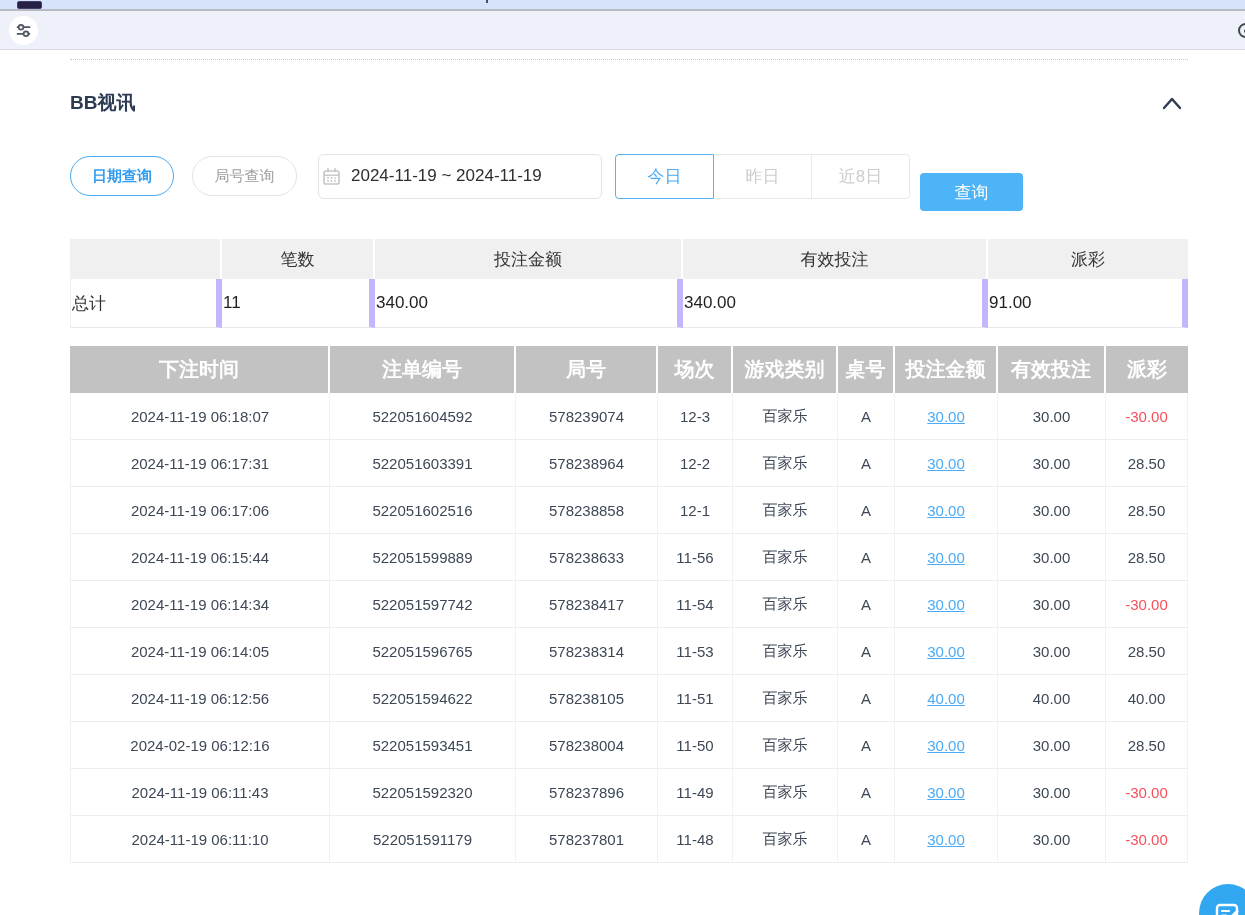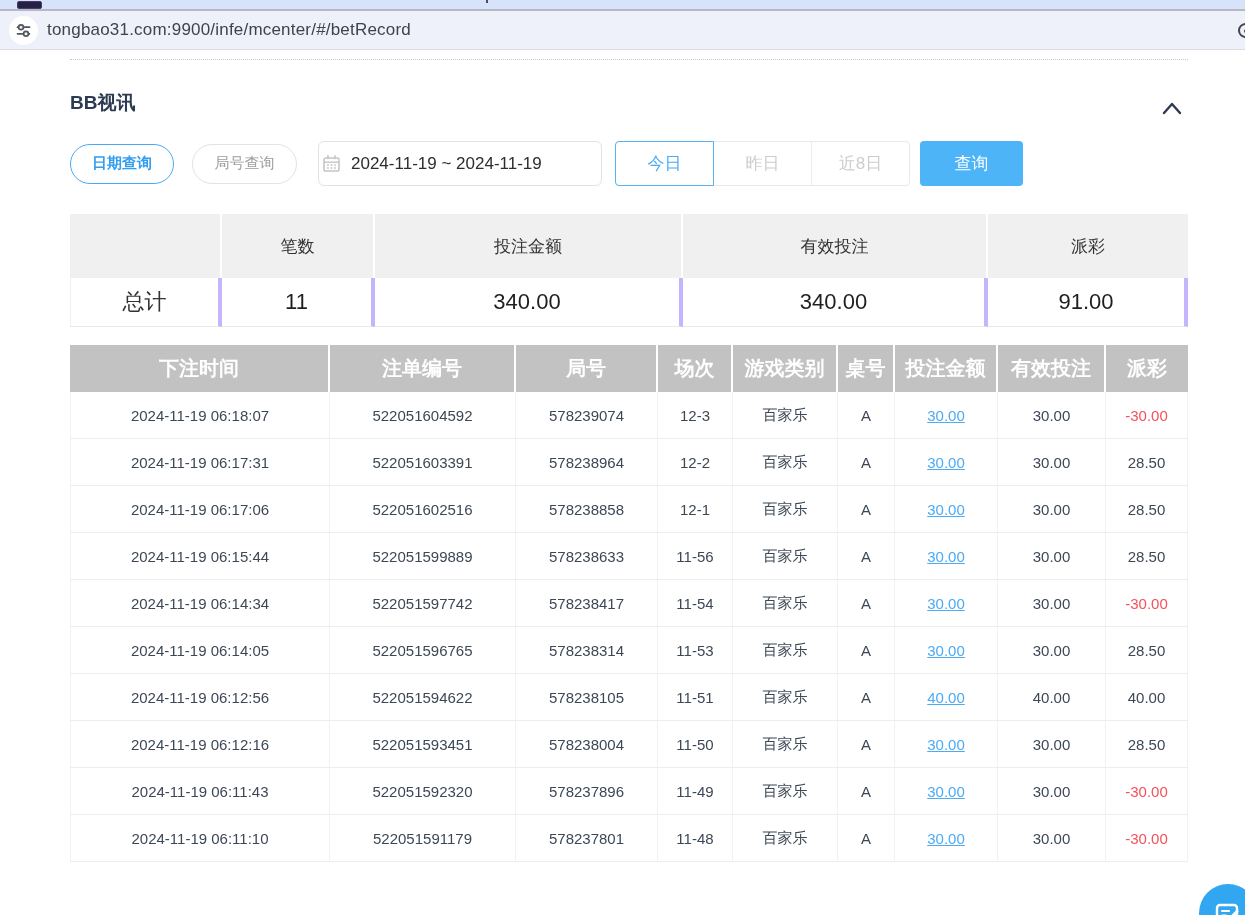--- a/index.html
+++ b/index.html
@@ -21,51 +21,51 @@
   .url-text { margin-left:9px; font-size:17px; color:#3f434b; letter-spacing:.2px; }
   .ext-icon { position:absolute; right:-8px; top:12px; width:15px; height:15px;
     border:2px solid #42464d; border-radius:50%; }
   .ext-icon span { position:absolute; left:3.5px; top:3.5px; width:4px; height:4px;
     border-radius:50%; background:#42464d; }
 
   
   .content { position:relative; }
   .dotted-sep { margin:9px 57px 0 70px; border-top:1px dotted #c9c9c9; height:0; }
   .section-header { margin:29px 57px 0 70px; height:27px;
-    display:flex; align-items:flex-end; justify-content:space-between; }
+    display:flex; align-items:center; justify-content:space-between; }
   .section-title { font-size:19px; font-weight:bold; color:#2c3a52; }
   .collapse-btn { cursor:pointer; display:flex; align-items:center; margin-right:4px; }
 
   .filter-row { margin:25px 0 0 70px; display:flex; align-items:center; }
   .pill { height:40px; border-radius:20px; background:#fff; display:flex;
     align-items:center; justify-content:center; font-size:15px; cursor:pointer; }
   .pill.active { width:104px; border:1px solid #4aa9f2; color:#339df0; font-weight:bold; }
   .pill.inactive { width:105px; border:1px solid #e3e3e3; color:#9b9b9b; margin-left:18px; }
   .date-box { margin-left:21px; width:284px; height:45px; border:1px solid #e3e3e3;
     border-radius:6px; display:flex; align-items:center; padding-left:3px; cursor:pointer; }
   .date-box .date-text { margin-left:10px; font-size:17px; color:#2e2e2e; }
   .segmented { margin-left:13px; width:295px; height:45px; display:flex;
     border:1px solid #e8e8e8; border-radius:4px; background:#fff;text-align:right; }
   .seg { flex:1; display:flex; align-items:center; justify-content:center;
     font-size:17px; color:#cdcdcd; cursor:pointer; }
   .seg.mid { border-right:1px solid #ececec; }
   .seg.active { color:#4babf5; border:1px solid #57b2f3; border-radius:4px 0 0 4px;
     margin:-1px 0 -1px -1px; background:#fff; }
-  .search-btn { margin-left:10px; width:103px; height:45px; background:#4db4f7;
+  .search-btn { margin-left:10px; width:103px; height:38px; background:#4db4f7;
     border:none; border-radius:4px; color:#fff; font-size:17px; cursor:pointer;
-    font-family:Liberation Mono, monospace; }
+    font-family:Liberation Mono, monospace;margin-top:32px; }
 
   
   table { border-collapse:separate; border-spacing:0; table-layout:fixed; width:1118px; }
   .summary-table { margin:28px 0 0 70px; }
-  .summary-table th { background:#f0f0f0; height:64px; font-size:17px; font-weight:normal;
+  .summary-table th { background:#f0f0f0; height:40px; font-size:17px; font-weight:normal;
     color:#333; border-right:2px solid #fff; }
   .summary-table th:last-child { border-right:none; }
-  .summary-table td { height:49px; font-size:22px; color:#1f1f1f; text-align:center;
-    background:#fff; border-bottom:1px solid #e9e9e9; border-right:4px solid #c4b5fd; }
+  .summary-table td { height:49px; font-size:17px; color:#1f1f1f; 
+    background:#fff; border-bottom:1px solid #e9e9e9; border-right:6px solid #c4b5fd; }
   .summary-table td:first-child { border-left:1px solid #f0f0f0; color:#333; }
 
   
   .bet-table { margin:18px 0 0 70px; }
   .bet-table th { background:#c2c2c2; height:47px; color:#ffffff; font-size:20px;
     font-weight:bold; text-align:center; border-right:2px solid #fff; }
   .bet-table th:last-child { border-right:none; }
   .bet-table td { height:47px; text-align:center; font-size:15px; color:#3d4856;
     background:#fff; border-bottom:1px solid #ededed; border-right:1px solid #f2f2f2; }
   .bet-table td:first-child { border-left:1px solid #f2f2f2; }
@@ -87,21 +87,20 @@
 
 <div class="url-bar">
   <div class="site-info">
     <svg width="17" height="17" viewBox="0 0 17 17">
       <line x1="2.5" y1="5.2" x2="14.5" y2="5.2" stroke="#50555e" stroke-width="1.7" stroke-linecap="round"></line>
       <circle cx="6" cy="5.2" r="2.4" fill="#eef1f9" stroke="#50555e" stroke-width="1.7"></circle>
       <line x1="2.5" y1="11.8" x2="14.5" y2="11.8" stroke="#50555e" stroke-width="1.7" stroke-linecap="round"></line>
       <circle cx="11" cy="11.8" r="2.4" fill="#eef1f9" stroke="#50555e" stroke-width="1.7"></circle>
     </svg>
   </div>
-  <span class="url-text">tongbao31.com:9900/infe/mcenter/#/betRecord</span>
   <div class="ext-icon">
       <span></span>
     </div>
 </div>
 
 <div class="content">
   <div class="dotted-sep"></div>
 
   <div class="section-header">
     <span class="section-title">BB视讯</span>
@@ -266,21 +265,21 @@
           <td>522051594622</td>
           <td>578238105</td>
           <td>11-51</td>
           <td>百家乐</td>
           <td>A</td>
           <td><a class="bet-link" href="#">40.00</a></td>
           <td>40.00</td>
           <td>40.00</td>
         </tr>
         <tr>
-          <td>2024-11-19 06:12:16</td>
+          <td>2024-02-19 06:12:16</td>
           <td>522051593451</td>
           <td>578238004</td>
           <td>11-50</td>
           <td>百家乐</td>
           <td>A</td>
           <td><a class="bet-link" href="#">30.00</a></td>
           <td>30.00</td>
           <td>28.50</td>
         </tr>
         <tr>

